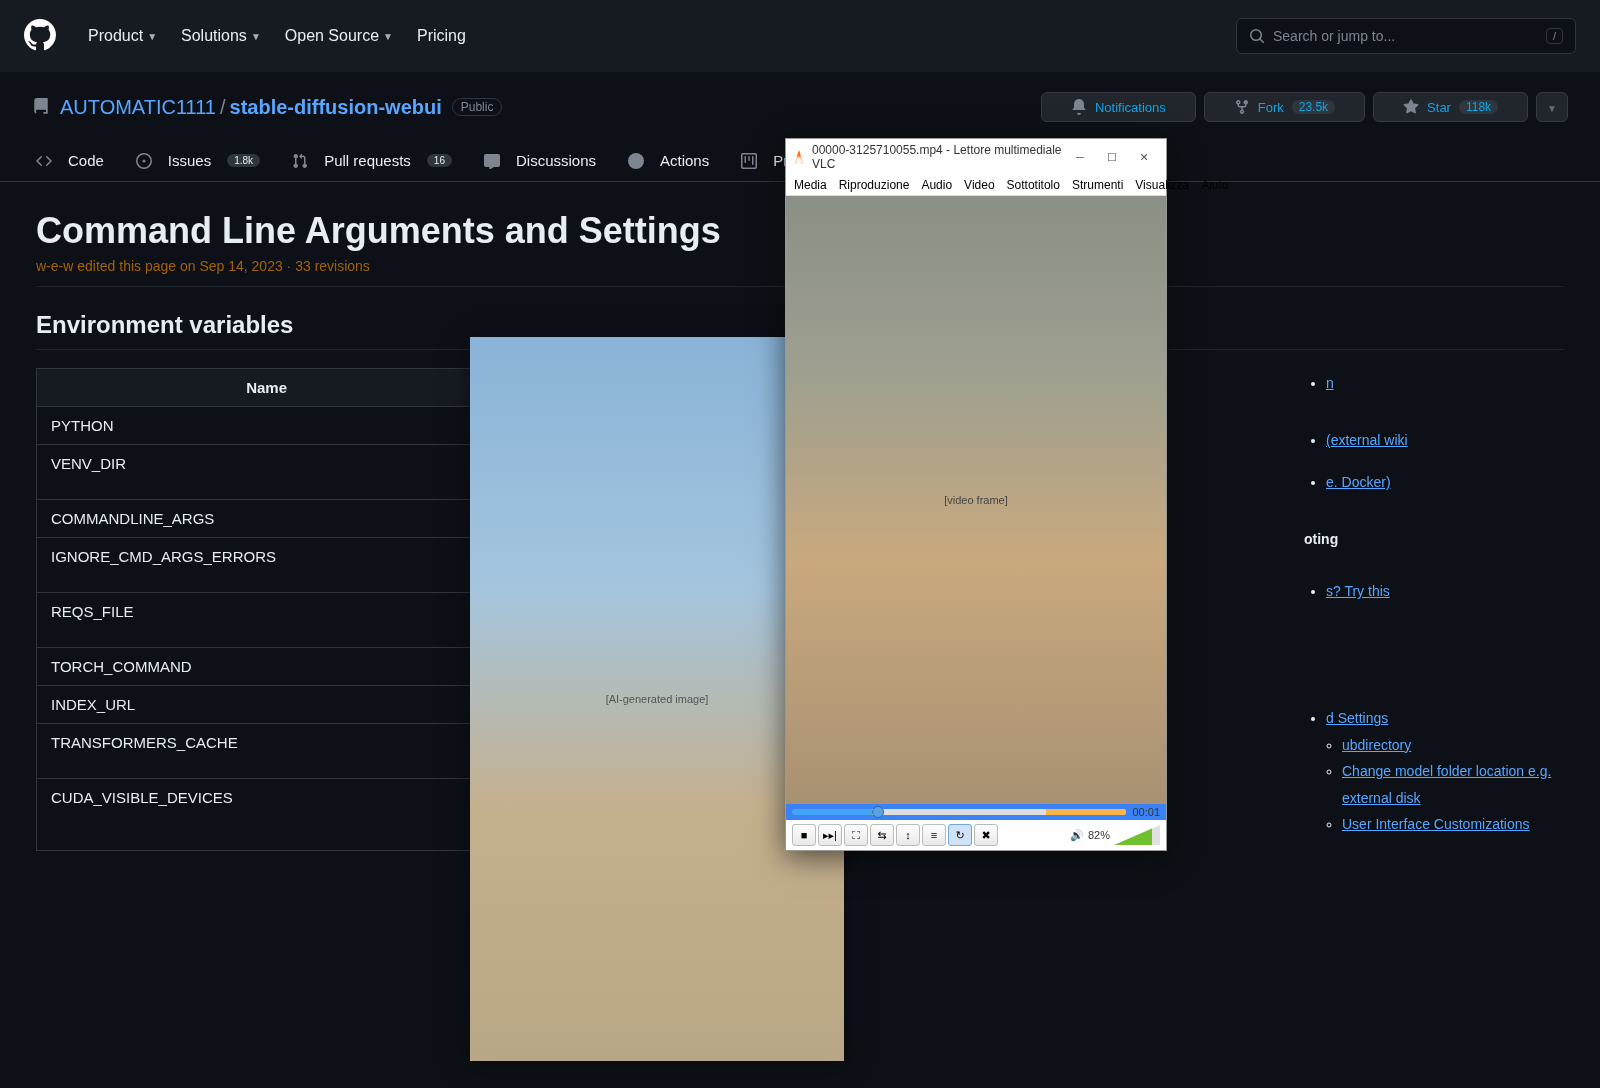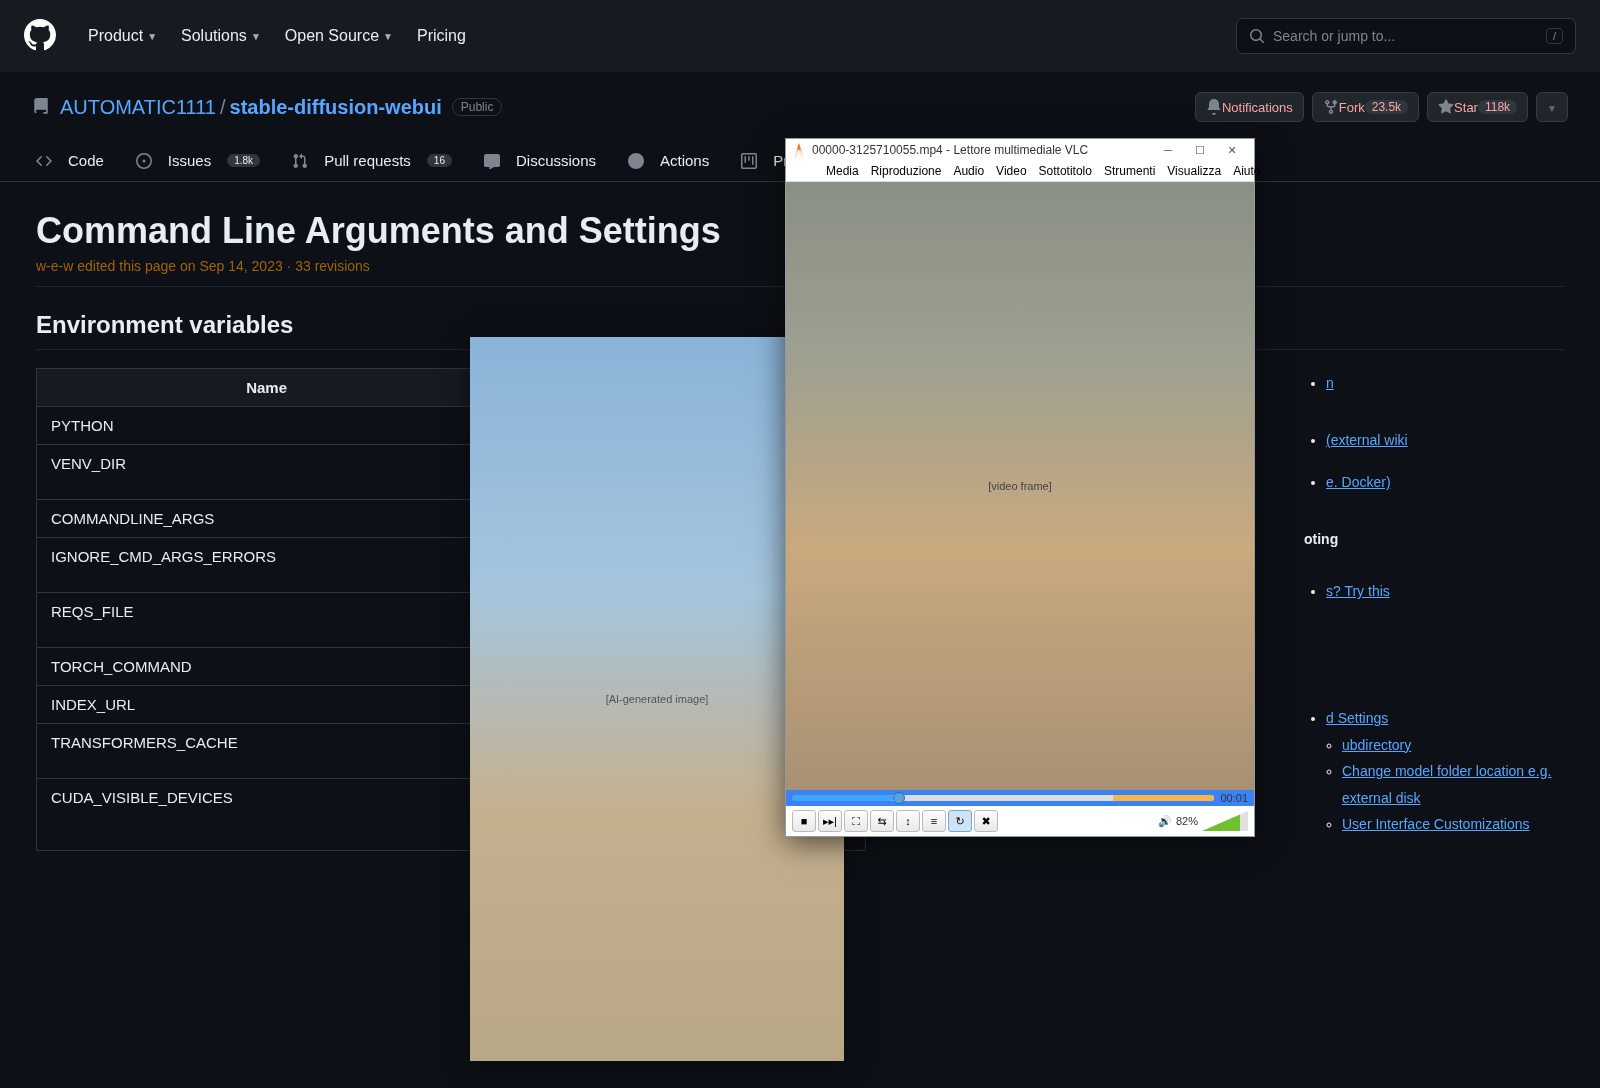--- a/index.html
+++ b/index.html
@@ -70,25 +70,26 @@
   padding: 1px 8px;
   font-size: 12px;
   color: #7d8590;
   margin-left: 10px;
 }
 .repo-actions { margin-left: auto; display: flex; gap: 8px; }
 .repo-btn {
   background: #21262d;
   border: 1px solid #363b42;
   border-radius: 6px;
-  padding: 6px 10px;
-  display: flex;
-  align-items: center;
+  padding: 6px 29px;
+  display: flex;
+  align-items: center;
+  gap: 8px;
   font-size: 13px;
-  color: #fca5a5;
+  color: #0ea5e9;
 }
 .repo-btn .count {
   background: #30363d;
   border-radius: 10px;
   padding: 0 7px;
   font-size: 12px;
 }
 .repo-btn-dd {
   background: #21262d;
   border: 1px solid #363b42;
@@ -159,21 +160,21 @@
   background: linear-gradient(#89b3d8 0%, #a5c5de 35%, #c5b08e 65%, #b8a786 100%);
   display:flex; align-items:center; justify-content:center;
   color:#555; font-size:11px;
 }
 
 
 .vlc {
   position: absolute;
   left: 785px;
   top: 138px;
-  width: 470px;
+  width: 382px;
   background: #f0f0f0;
   border: 1px solid #999;
   font-family: "Segoe UI", sans-serif;
   color: #000;
   box-shadow: 0 6px 28px rgba(0,0,0,0.6);
 }
 .vlc-titlebar {
   display: flex; align-items: center;
   padding: 4px 6px;
   font-size: 12px;
@@ -183,21 +184,21 @@
 .vlc-titlebar .title { flex: 1; color: #333; }
 .vlc-titlebar .winbtn { width: 32px; text-align: center; color: #555; font-size: 11px; cursor: pointer; }
 .vlc-menubar {
   display: flex; gap: 12px;
   padding: 3px 8px;
   font-size: 12px;
   background: #fff;
   border-bottom: 1px solid #ddd;
 }
 .vlc-menubar span { cursor: pointer; }
-.vlc-menubar .ul { text-decoration-color: #333; margin-left: 32px; }
+.vlc-menubar .ul { text-decoration-color: #333; }
 .vlc-video {
   width: 100%; height: 608px;
   background: linear-gradient(#8a9085 0%, #9fa090 30%, #c9a97e 60%, #a89173 100%);
   display:flex; align-items:center; justify-content:center;
   color:#444; font-size:11px;
 }
 .vlc-seek {
   height: 16px;
   background: #3b82f6;
   position: relative;

